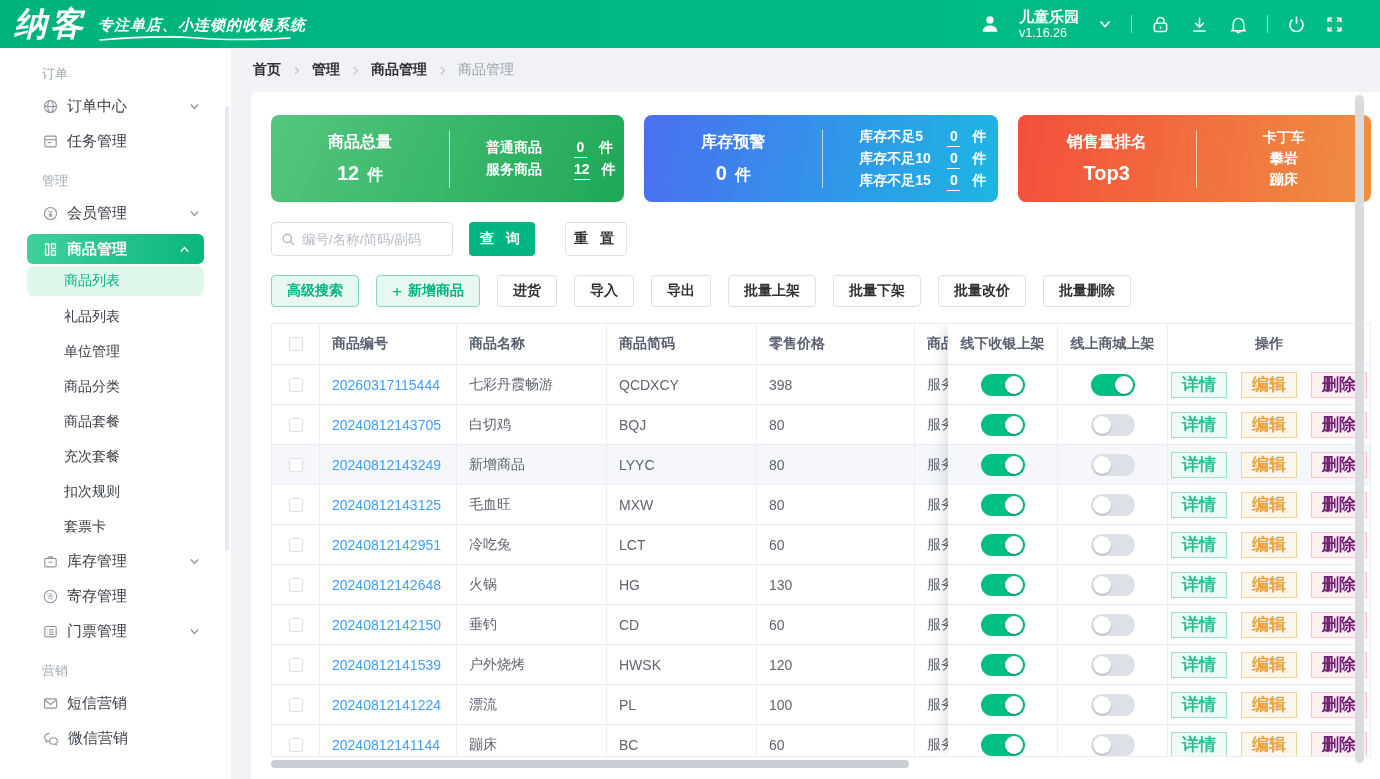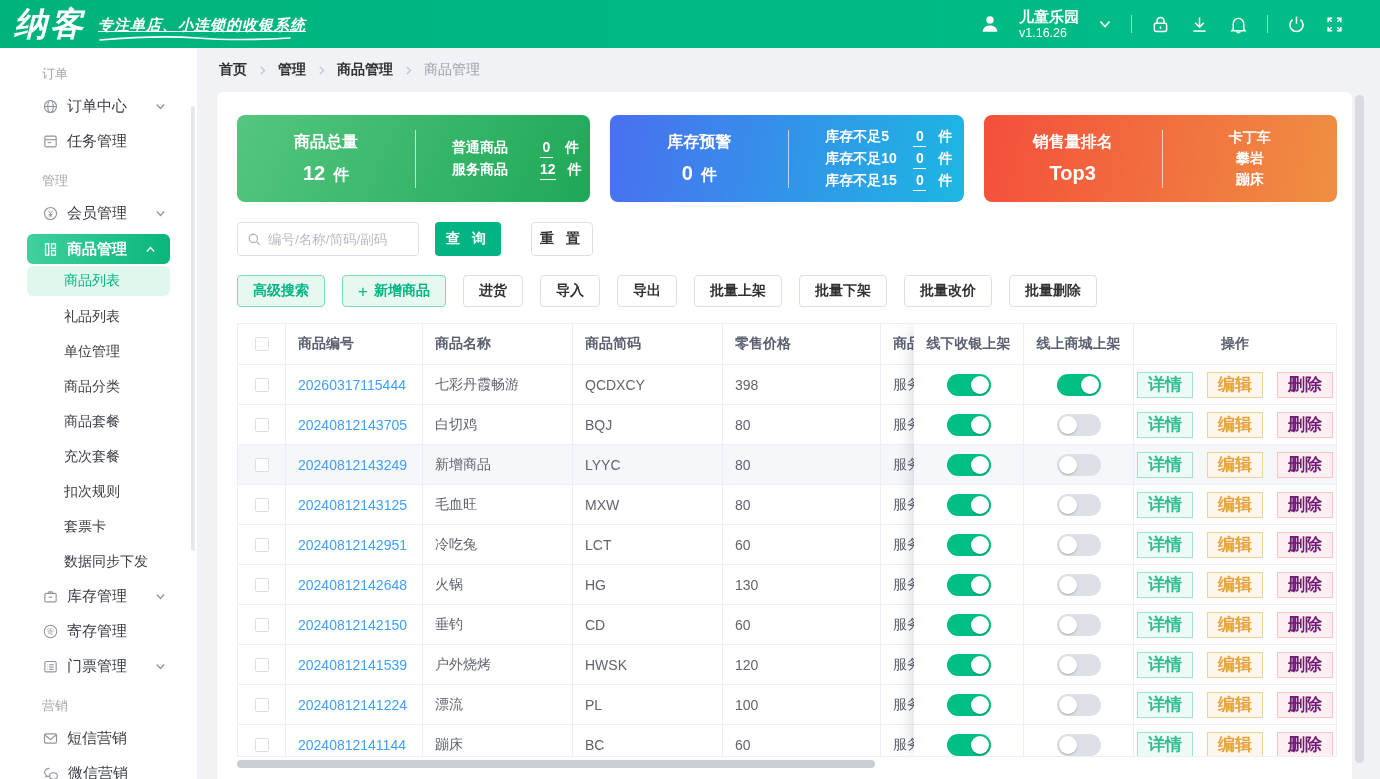--- a/index.html
+++ b/index.html
@@ -4,32 +4,32 @@
 <style>
   * { margin:0; padding:0; box-sizing:border-box; }
   html,body { width:1380px; height:779px; overflow:hidden; }
   body { font-family:"Liberation Sans","DejaVu Sans",sans-serif; background:#f0f2f5; position:relative; }
   button { font-family:inherit; cursor:pointer; }
 
   
   .topbar { height:48px; background:linear-gradient(90deg,#00b37c,#00bd88); display:flex; align-items:center; justify-content:space-between; padding:0 36px 0 14px; position:relative; z-index:10; }
   .logo-wrap { display:flex; align-items:flex-end; gap:12px; color:#fff; }
   .logo { font-size:33px; font-weight:900; font-style:italic; letter-spacing:3px; line-height:46px; }
-  .tagline-wrap { display:flex; flex-direction:column; padding-bottom:4px;text-decoration:underline; }
+  .tagline-wrap { display:flex; flex-direction:column; padding-bottom:4px; }
   .tagline { font-size:15px; font-style:italic; font-weight:700; letter-spacing:1px; }
   .top-right { display:flex; align-items:center; gap:18px; color:#fff; }
   .store-block { display:flex; flex-direction:column; line-height:1.2; }
   .store-name { font-size:15px; font-weight:700; }
   .store-version { font-size:12.5px; }
   .tb-divider { width:1px; height:18px; background:rgba(255,255,255,.55); }
   .tb-icon { display:flex; align-items:center; cursor:pointer; }
 
   
   .shell { display:flex; height:731px; }
-  .sidebar { width:197px; background:#fff; flex:none; position:relative; overflow:hidden; padding-top:4px; }
+  .sidebar { width:231px; background:#fff; flex:none; position:relative; overflow:hidden; padding-top:4px; }
   .main { flex:1; position:relative; }
 
   
   .section-label { margin:13px 0 6px 42px; font-size:13px; color:#a3a9b1; }
   .s-item { height:35px; display:flex; align-items:center; padding-left:42px; font-size:15px; color:#383d45; cursor:pointer; position:relative; }
   .s-item .icn { display:flex; color:#8f959e; margin-right:8px; }
   .s-item .chev { position:absolute; right:30px; color:#8f959e; display:flex; }
   .s-item.active { height:30px; margin:3px 27px 2px 27px; padding-left:15px; border-radius:6px; background:linear-gradient(90deg,#41d09d,#09b67c); color:#fff; font-weight:700; }
   .s-item.active .icn, .s-item.active .chev { color:#fff; }
   .s-item.active .chev { right:13px; }
@@ -263,23 +263,20 @@
         </div>
         <div class="sub-item">
           <span>充次套餐</span>
         </div>
         <div class="sub-item">
           <span>扣次规则</span>
         </div>
         <div class="sub-item">
           <span>套票卡</span>
         </div>
-        <div class="sub-item">
-          <span>数据同步下发</span>
-        </div>
         <div class="s-item">
           <span class="icn">
             <svg width="17" height="17" viewBox="0 0 24 24" fill="none" stroke="currentColor" stroke-width="1.6">
               <rect x="4" y="7.5" width="16" height="12" rx="2"></rect>
               <path d="M9.5 7.5v-2h5v2"></path>
               <line x1="9.5" y1="13" x2="14.5" y2="13"></line>
             </svg>
           </span>
           <span>库存管理</span>
           <span class="chev">

